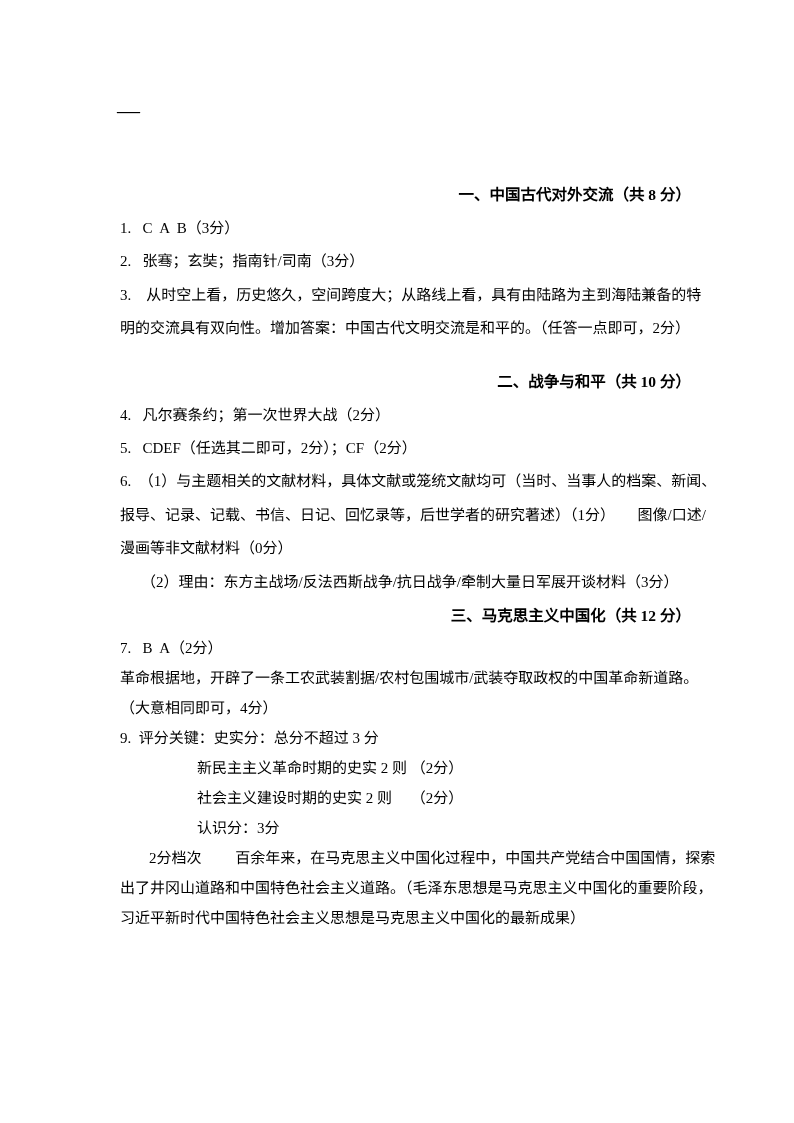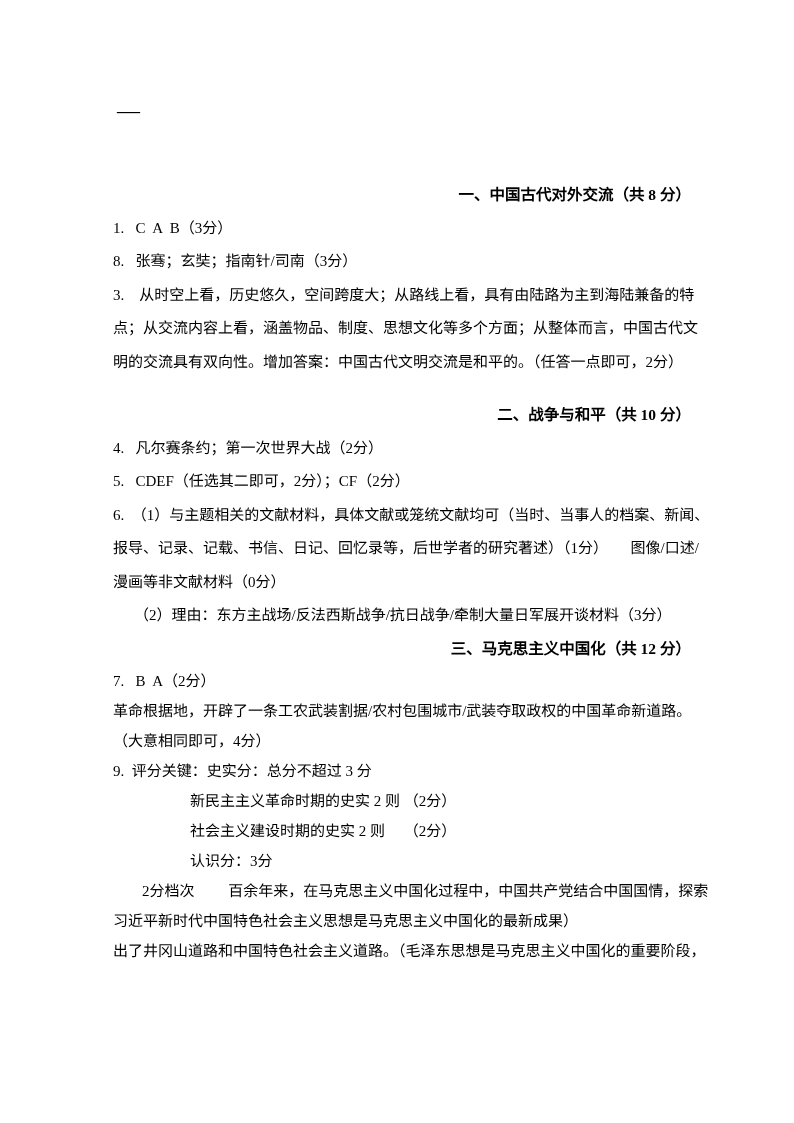--- a/index.html
+++ b/index.html
@@ -37,42 +37,42 @@
     font-weight:bold;
     line-height:34px;
     white-space:pre;
   }
   .mt-h2 { margin-top:19px; }
   .mt-h3 { margin-top:0px; }
   .line {
     font-size:15px;
     line-height:33.4px;
     white-space:pre;
+    margin-left:7px;
   }
   .sec3 .line { line-height:30px; }
   .indent-sm { padding-left:21px; }
   .indent-md { padding-left:29px;text-align:right; }
   .indent-lg { padding-left:77px; }
 </style>
 </head>
 <body>
 
 <div class="page">
 
   <span class="dash">—</span>
 
   <div class="content">
 
 
     <section>
       <div class="sec-heading">一、中国古代对外交流（共 8 分）</div>
       <div class="line">1.   C  A  B（3分）</div>
-      <div class="line">8.   张骞；玄奘；指南针/司南（3分）</div>
+      <div class="line">2.   张骞；玄奘；指南针/司南（3分）</div>
       <div class="line">3.    从时空上看，历史悠久，空间跨度大；从路线上看，具有由陆路为主到海陆兼备的特</div>
-      <div class="line">点；从交流内容上看，涵盖物品、制度、思想文化等多个方面；从整体而言，中国古代文</div>
       <div class="line">明的交流具有双向性。增加答案：中国古代文明交流是和平的。（任答一点即可，2分）</div>
     </section>
 
     <section>
       <div class="sec-heading mt-h2">二、战争与和平（共 10 分）</div>
       <div class="line">4.   凡尔赛条约；第一次世界大战（2分）</div>
       <div class="line">5.   CDEF（任选其二即可，2分）；CF（2分）</div>
       <div class="line">6.  （1）与主题相关的文献材料，具体文献或笼统文献均可（当时、当事人的档案、新闻、</div>
       <div class="line">报导、记录、记载、书信、日记、回忆录等，后世学者的研究著述）（1分）　　图像/口述/</div>
       <div class="line">漫画等非文献材料（0分）</div>
@@ -82,18 +82,18 @@
     <section class="sec3">
       <div class="sec-heading mt-h3">三、马克思主义中国化（共 12 分）</div>
       <div class="line">7.   B  A（2分）</div>
       <div class="line">革命根据地，开辟了一条工农武装割据/农村包围城市/武装夺取政权的中国革命新道路。</div>
       <div class="line">（大意相同即可，4分）</div>
       <div class="line">9.  评分关键：史实分：总分不超过 3 分</div>
       <div class="line indent-lg">新民主主义革命时期的史实 2 则 （2分）</div>
       <div class="line indent-lg">社会主义建设时期的史实 2 则　 （2分）</div>
       <div class="line indent-lg">认识分：3分</div>
       <div class="line indent-md">2分档次　　 百余年来，在马克思主义中国化过程中，中国共产党结合中国国情，探索</div>
+      <div class="line">出了井冈山道路和中国特色社会主义道路。（毛泽东思想是马克思主义中国化的重要阶段，</div>
       <div class="line">习近平新时代中国特色社会主义思想是马克思主义中国化的最新成果）</div>
-      <div class="line">出了井冈山道路和中国特色社会主义道路。（毛泽东思想是马克思主义中国化的重要阶段，</div>
     </section>
 
   </div>
 </div>
 
 </body></html>

